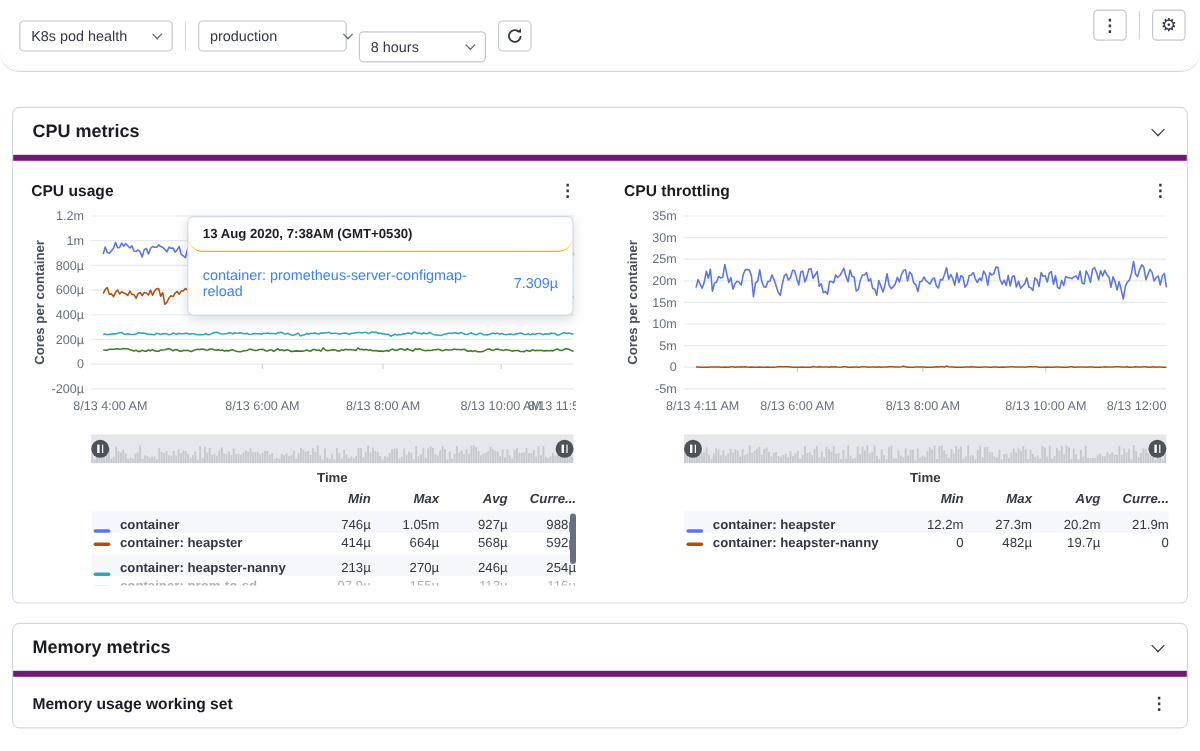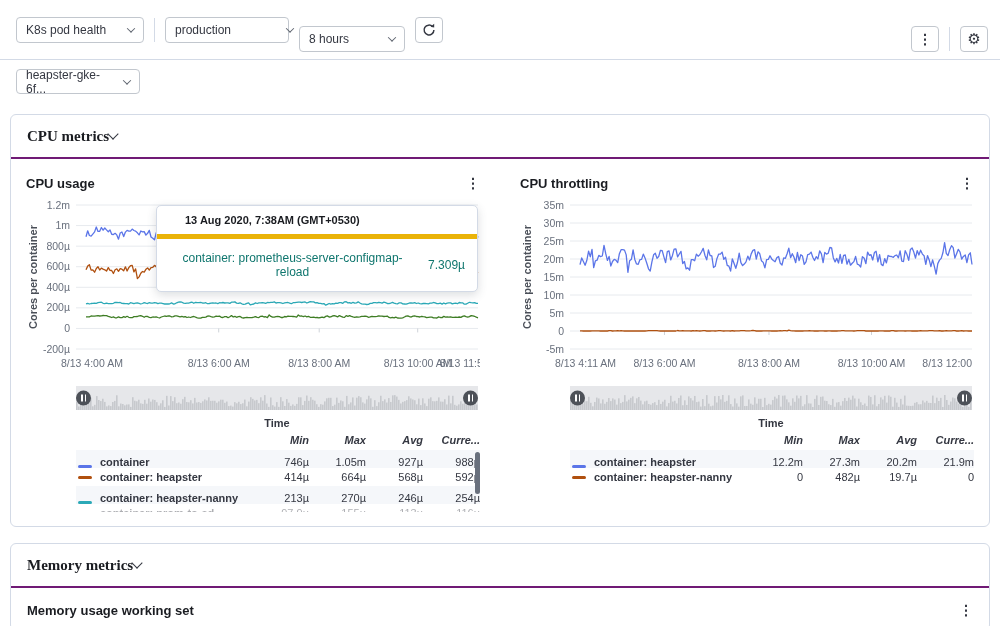--- a/index.html
+++ b/index.html
@@ -1,63 +1,63 @@
 <!DOCTYPE html>
 <html><head>
 <meta charset="utf-8">
 <style>
   * { margin:0; padding:0; box-sizing:border-box; }
   html,body { background:#fff; }
   .page { position:relative; width:1000px; height:626px; overflow:hidden;
           background:#fff; font-family:"Liberation Sans",sans-serif; color:#343741; }
 
   
-  .toolbar { display:flex; justify-content:space-between; align-items:flex-end;
-             padding:8px 12px 7px 16px; border-bottom:1px solid #d3dae6; }
+  .toolbar { display:flex; justify-content:space-between; align-items:flex-start;
+             padding:8px 12px 7px 16px; border-bottom:1px solid #d3dae6;border-radius:16px; }
   .tb-group { display:flex; align-items:center; gap:10px; }
   .select { height:26px; background:#fff; border:1px solid #c2c7ce; border-radius:4px;
             display:flex; align-items:center; justify-content:space-between;
             padding:0 9px; font-size:12px; color:#343741; cursor:pointer; }
   .sel-dash { width:128px; } .sel-env { width:124px;gap:48px; } .sel-time { width:106px;margin-top:18px; }
   .sel-pod { width:124px; height:25px; }
   .chev { width:6px; height:6px; border-right:1.6px solid #5e646f; border-bottom:1.6px solid #5e646f;
           transform:rotate(45deg) translate(-1px,-1px); flex:none; margin-left:8px; }
   .icon-btn { width:28px; height:26px; background:#fff; border:1px solid #c2c7ce; border-radius:4px;
               display:flex; align-items:center; justify-content:center; cursor:pointer;
               font-size:15px; color:#343741; }
   .vdiv { width:1px; height:24px; background:#d3dae6; }
   .kebab { font-size:14px; font-weight:bold; color:#343741; letter-spacing:0; }
 
   
   .filter-row { padding:9px 16px 20px; }
   .filter-label { display:block; font-size:11px; font-weight:bold; color:#1a1c21; margin-bottom:6px; }
 
   
   .panel { margin:0 10px 16px; border:1px solid #d3dae6; border-radius:6px; background:#fff; }
-  .panel-header { display:flex; align-items:center;
-                  height:44px; padding:0 16px; border-bottom:2px solid #701a75; cursor:pointer;font-family:Liberation Serif, serif; }
+  .panel-header { display:flex; justify-content:space-between; align-items:center;
+                  height:44px; padding:0 16px; border-bottom:5px solid #701a75; cursor:pointer; }
   .panel-header h2 { font-size:15px; font-weight:bold; color:#1a1c21; }
   .acc-chev { width:8px; height:8px; border-right:1.8px solid #343741; border-bottom:1.8px solid #343741;
               transform:rotate(45deg); margin-right:4px; margin-top:-4px; }
   .panel-body.charts { display:flex; gap:40px; padding:12px 15px 14px; }
   .panel-body.simple { display:flex; justify-content:space-between; align-items:center; padding:14px 16px 12px; }
   .panel-body.simple h3 { font-size:13px; font-weight:bold; color:#1a1c21; }
 
   
   .chart-col { width:454px; flex:none; }
   .chart-title-row { display:flex; justify-content:space-between; align-items:center; height:24px; margin-bottom:2px; }
   .chart-title-row h3 { font-size:13px; font-weight:bold; color:#1a1c21; }
   .chartwrap { position:relative; }
   svg text { font-family:"Liberation Sans",sans-serif; }
 
   
   .tooltip { position:absolute; left:130px; top:8px; width:322px; background:#fff;
              border:1px solid #d3dae6; border-radius:5px; box-shadow:0 3px 10px rgba(60,70,85,.18); z-index:5; }
-  .tt-head { padding:8px 28px; font-size:11px; font-weight:bold; color:#1a1c21; border-bottom:5px solid #eab308; }
-  .tt-row { display:flex; justify-content:space-between; align-items:center; padding:12px 12px; font-size:12px; color:#0f766e;text-align:center; }
+  .tt-head { padding:8px 12px; font-size:11px; font-weight:bold; color:#1a1c21; border-bottom:1px solid #eab308;border-radius:12px; }
+  .tt-row { display:flex; justify-content:space-between; align-items:center; padding:12px 12px; font-size:12px; color:#3b82f6; }
   .tt-val { margin-left:12px; }
 
   
   .scrubber { position:relative; height:24px; width:402px; margin:5px 0 0 50px; background:#e6e7ea; }
   .handle { position:absolute; top:50%; transform:translateY(-50%); width:15px; height:15px;
             border-radius:50%; background:#4d5158; display:flex; align-items:center;
             justify-content:center; gap:2px; cursor:ew-resize; }
   .handle.left { left:0; } .handle.right { right:0; }
   .handle i { display:block; width:1.8px; height:7px; background:#fff; }
 
@@ -111,24 +111,20 @@
           <span class="kebab">⋮</span>
         </button>
       <div class="vdiv"></div>
       <button class="icon-btn">
           <span>⚙</span>
         </button>
     </div>
   </header>
 
   <div class="filter-row">
-    <div class="select sel-pod">
-      <span>heapster-gke-6f...</span>
-      <span class="chev"></span>
-    </div>
   </div>
 
   <section class="panel">
     <div class="panel-header">
       <h2>CPU metrics</h2>
       <span class="acc-chev"></span>
     </div>
     <div class="panel-body charts">
       <div class="chart-col" id="chart-0">
           <div class="chart-title-row">

